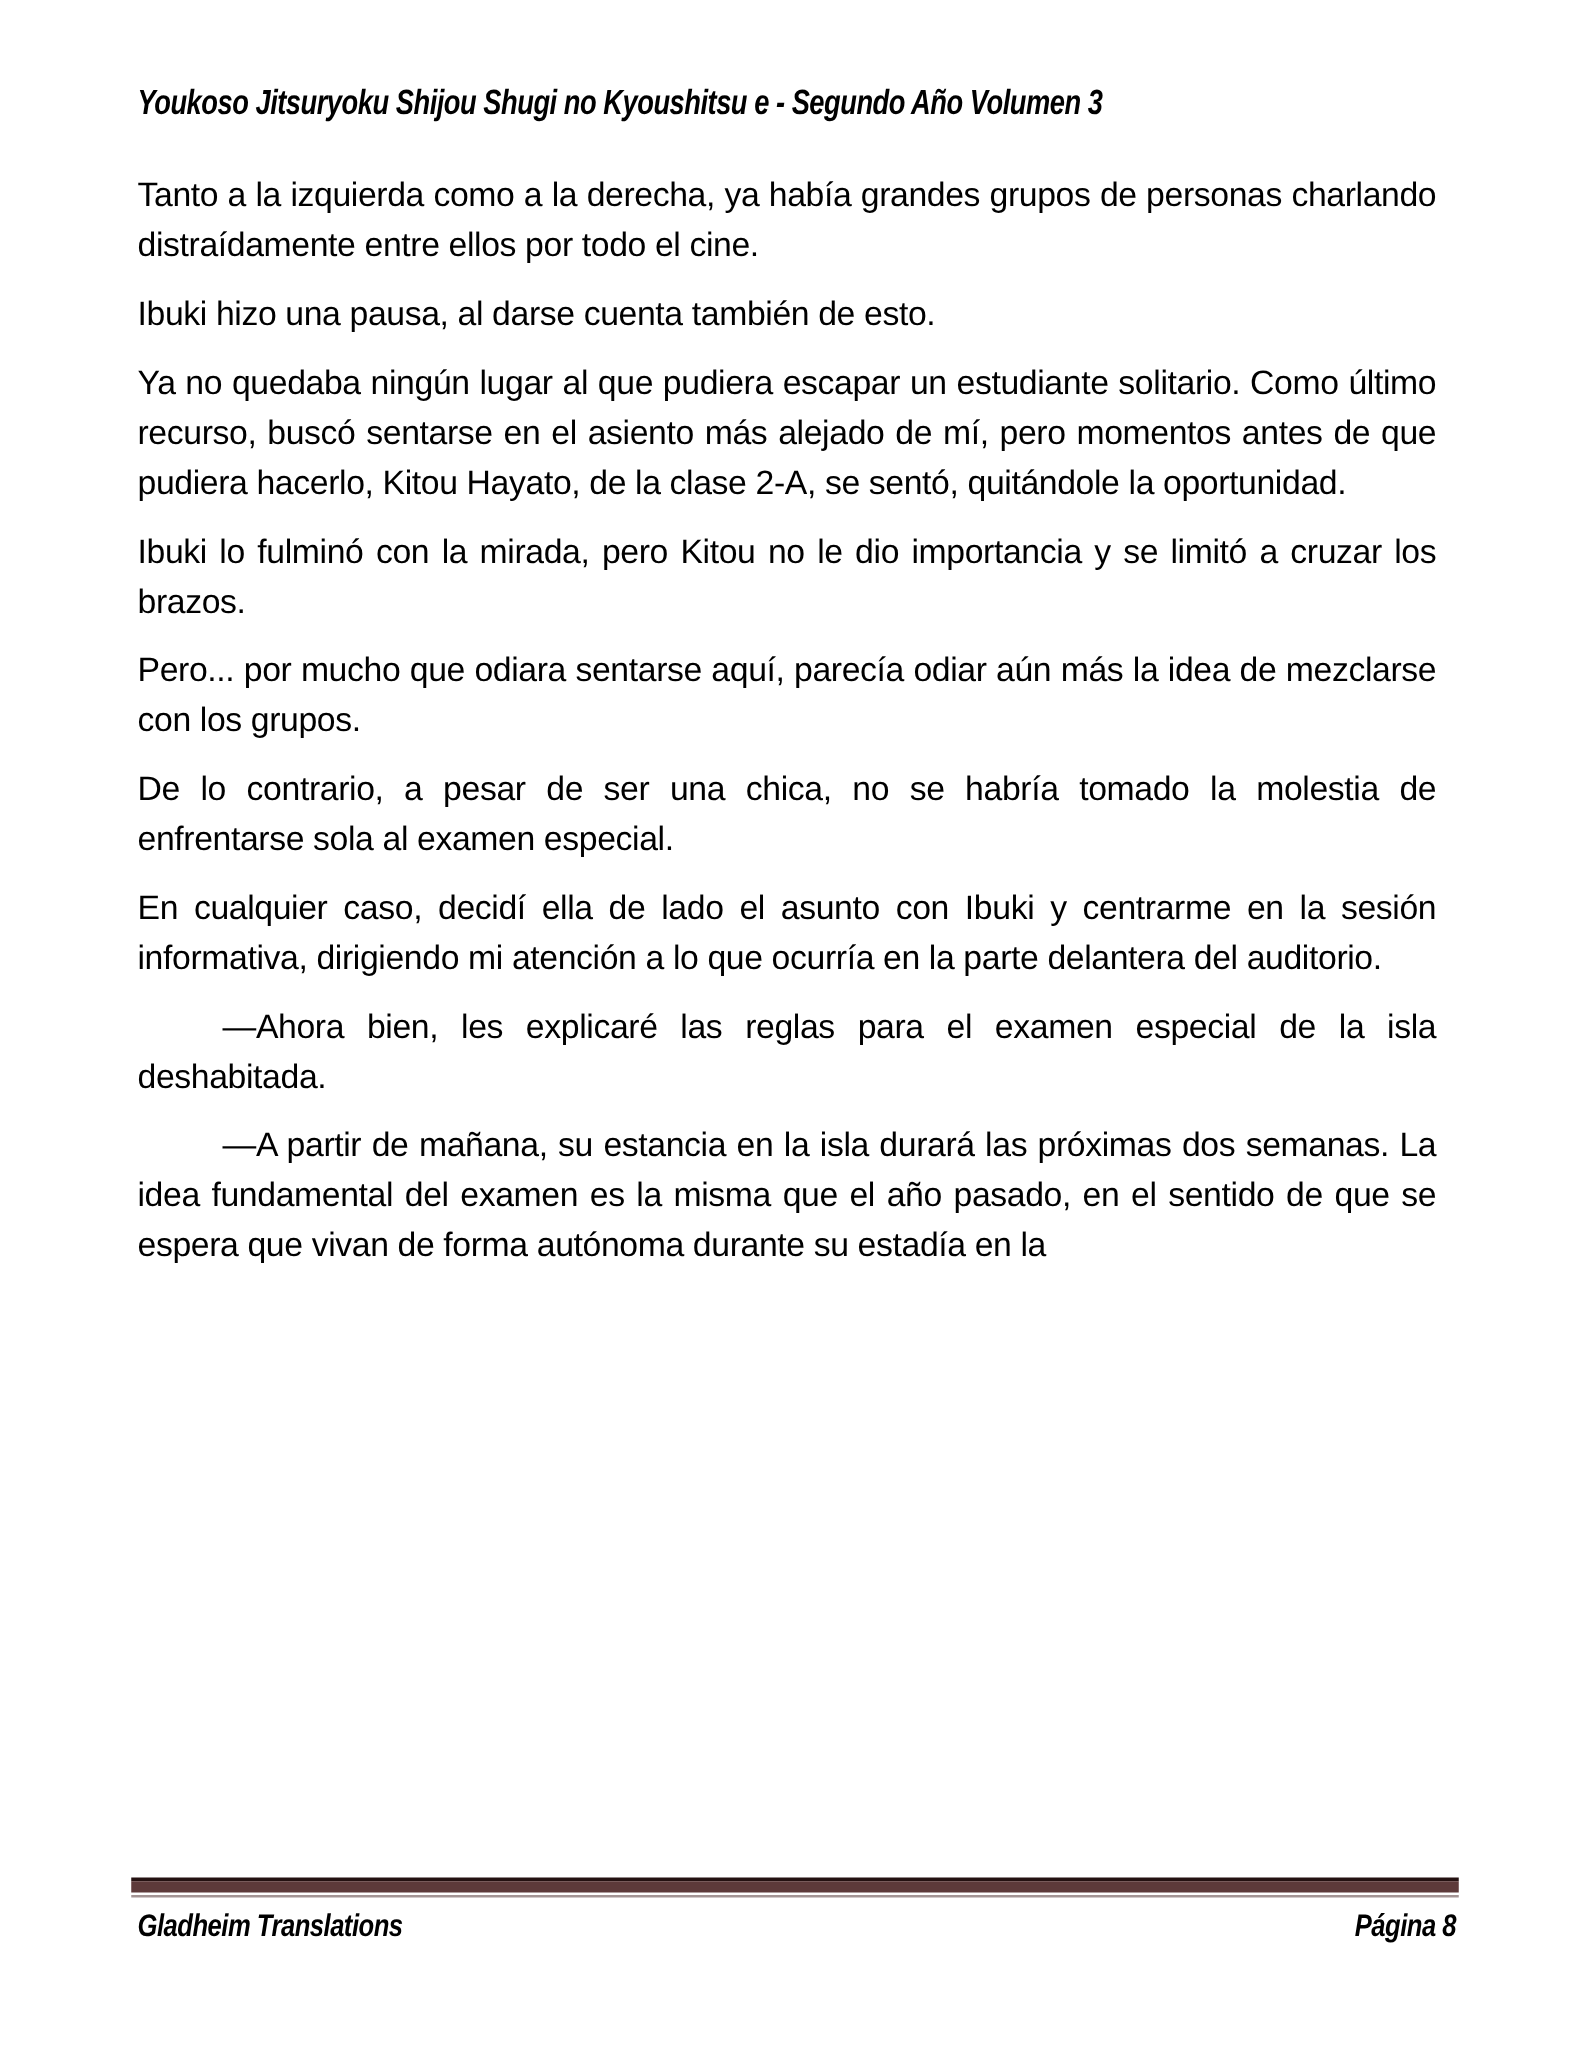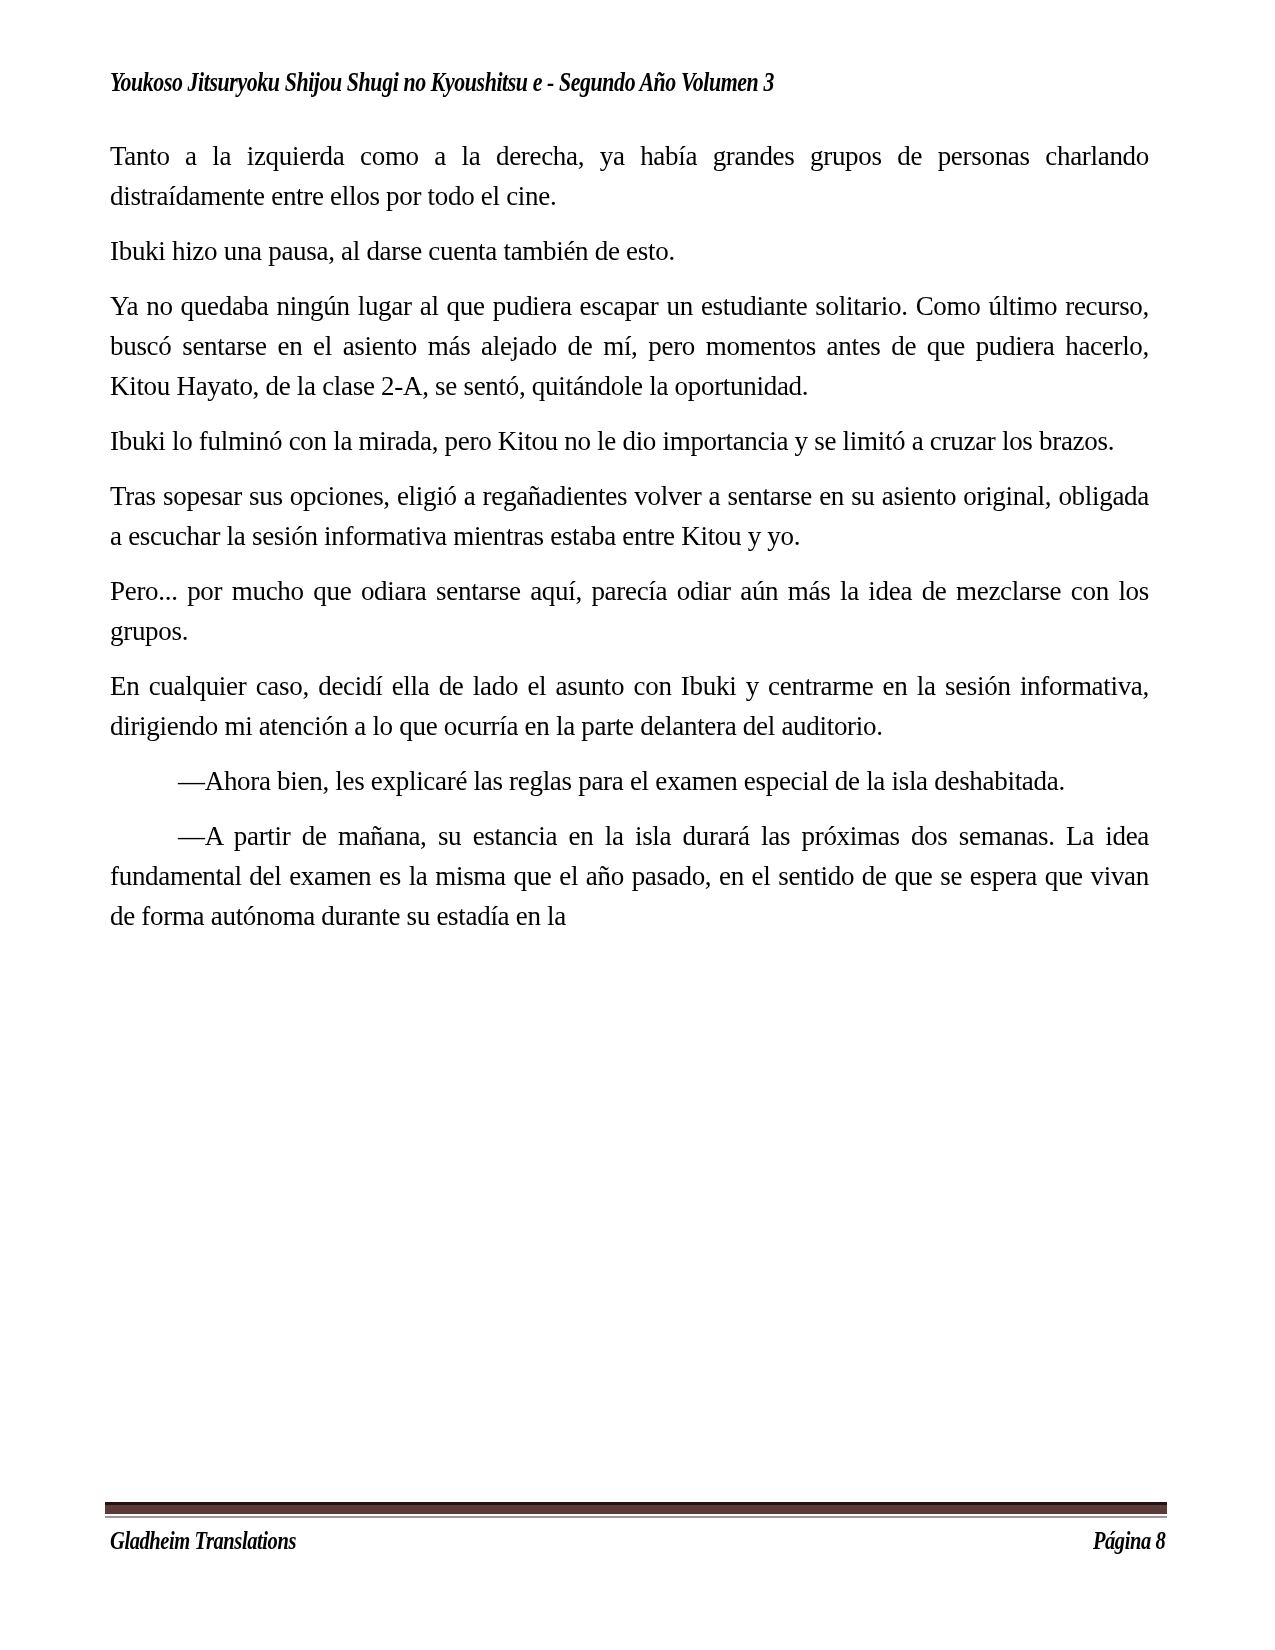--- a/index.html
+++ b/index.html
@@ -6,21 +6,21 @@
     margin: 0;
     padding: 0;
     background: #ffffff;
   }
   .page {
     position: relative;
     width: 1275px;
     height: 1570px;
     background: #ffffff;
     color: #000000;
-    font-family: Liberation Serif, serif;
+    font-family: Liberation Sans, sans-serif;
     overflow: hidden;
   }
   
   .page-header {
     position: absolute;
     top: 66px;
     left: 110px;
     right: 110px;
     height: 38px;
   }
@@ -91,22 +91,22 @@
 
   <div class="page-header">
     <span class="header-title">Youkoso Jitsuryoku Shijou Shugi no Kyoushitsu e - Segundo Año Volumen 3</span>
   </div>
 
   <div class="page-body">
     <p class="para">Tanto a la izquierda como a la derecha, ya había grandes grupos de personas charlando distraídamente entre ellos por todo el cine.</p>
     <p class="para">Ibuki hizo una pausa, al darse cuenta también de esto.</p>
     <p class="para">Ya no quedaba ningún lugar al que pudiera escapar un estudiante solitario. Como último recurso, buscó sentarse en el asiento más alejado de mí, pero momentos antes de que pudiera hacerlo, Kitou Hayato, de la clase 2-A, se sentó, quitándole la oportunidad.</p>
     <p class="para">Ibuki lo fulminó con la mirada, pero Kitou no le dio importancia y se limitó a cruzar los brazos.</p>
-    <p class="para">Tras sopesar sus opciones, eligió a regañadientes volver a sentarse en su asiento original, obligada a escuchar la sesión informativa mientras estaba entre Kitou y yo.</p>
     <p class="para">Pero... por mucho que odiara sentarse aquí, parecía odiar aún más la idea de mezclarse con los grupos.</p>
+    <p class="para">De lo contrario, a pesar de ser una chica, no se habría tomado la molestia de enfrentarse sola al examen especial.</p>
     <p class="para">En cualquier caso, decidí ella de lado el asunto con Ibuki y centrarme en la sesión informativa, dirigiendo mi atención a lo que ocurría en la parte delantera del auditorio.</p>
     <p class="para dialogue">—Ahora bien, les explicaré las reglas para el examen especial de la isla deshabitada.</p>
     <p class="para dialogue">—A partir de mañana, su estancia en la isla durará las próximas dos semanas. La idea fundamental del examen es la misma que el año pasado, en el sentido de que se espera que vivan de forma autónoma durante su estadía en la</p>
   </div>
 
   <div class="footer-rule">
     <div class="rule-thin-top"></div>
     <div class="rule-thick"></div>
     <div class="rule-gap"></div>
     <div class="rule-thin-bottom"></div>

